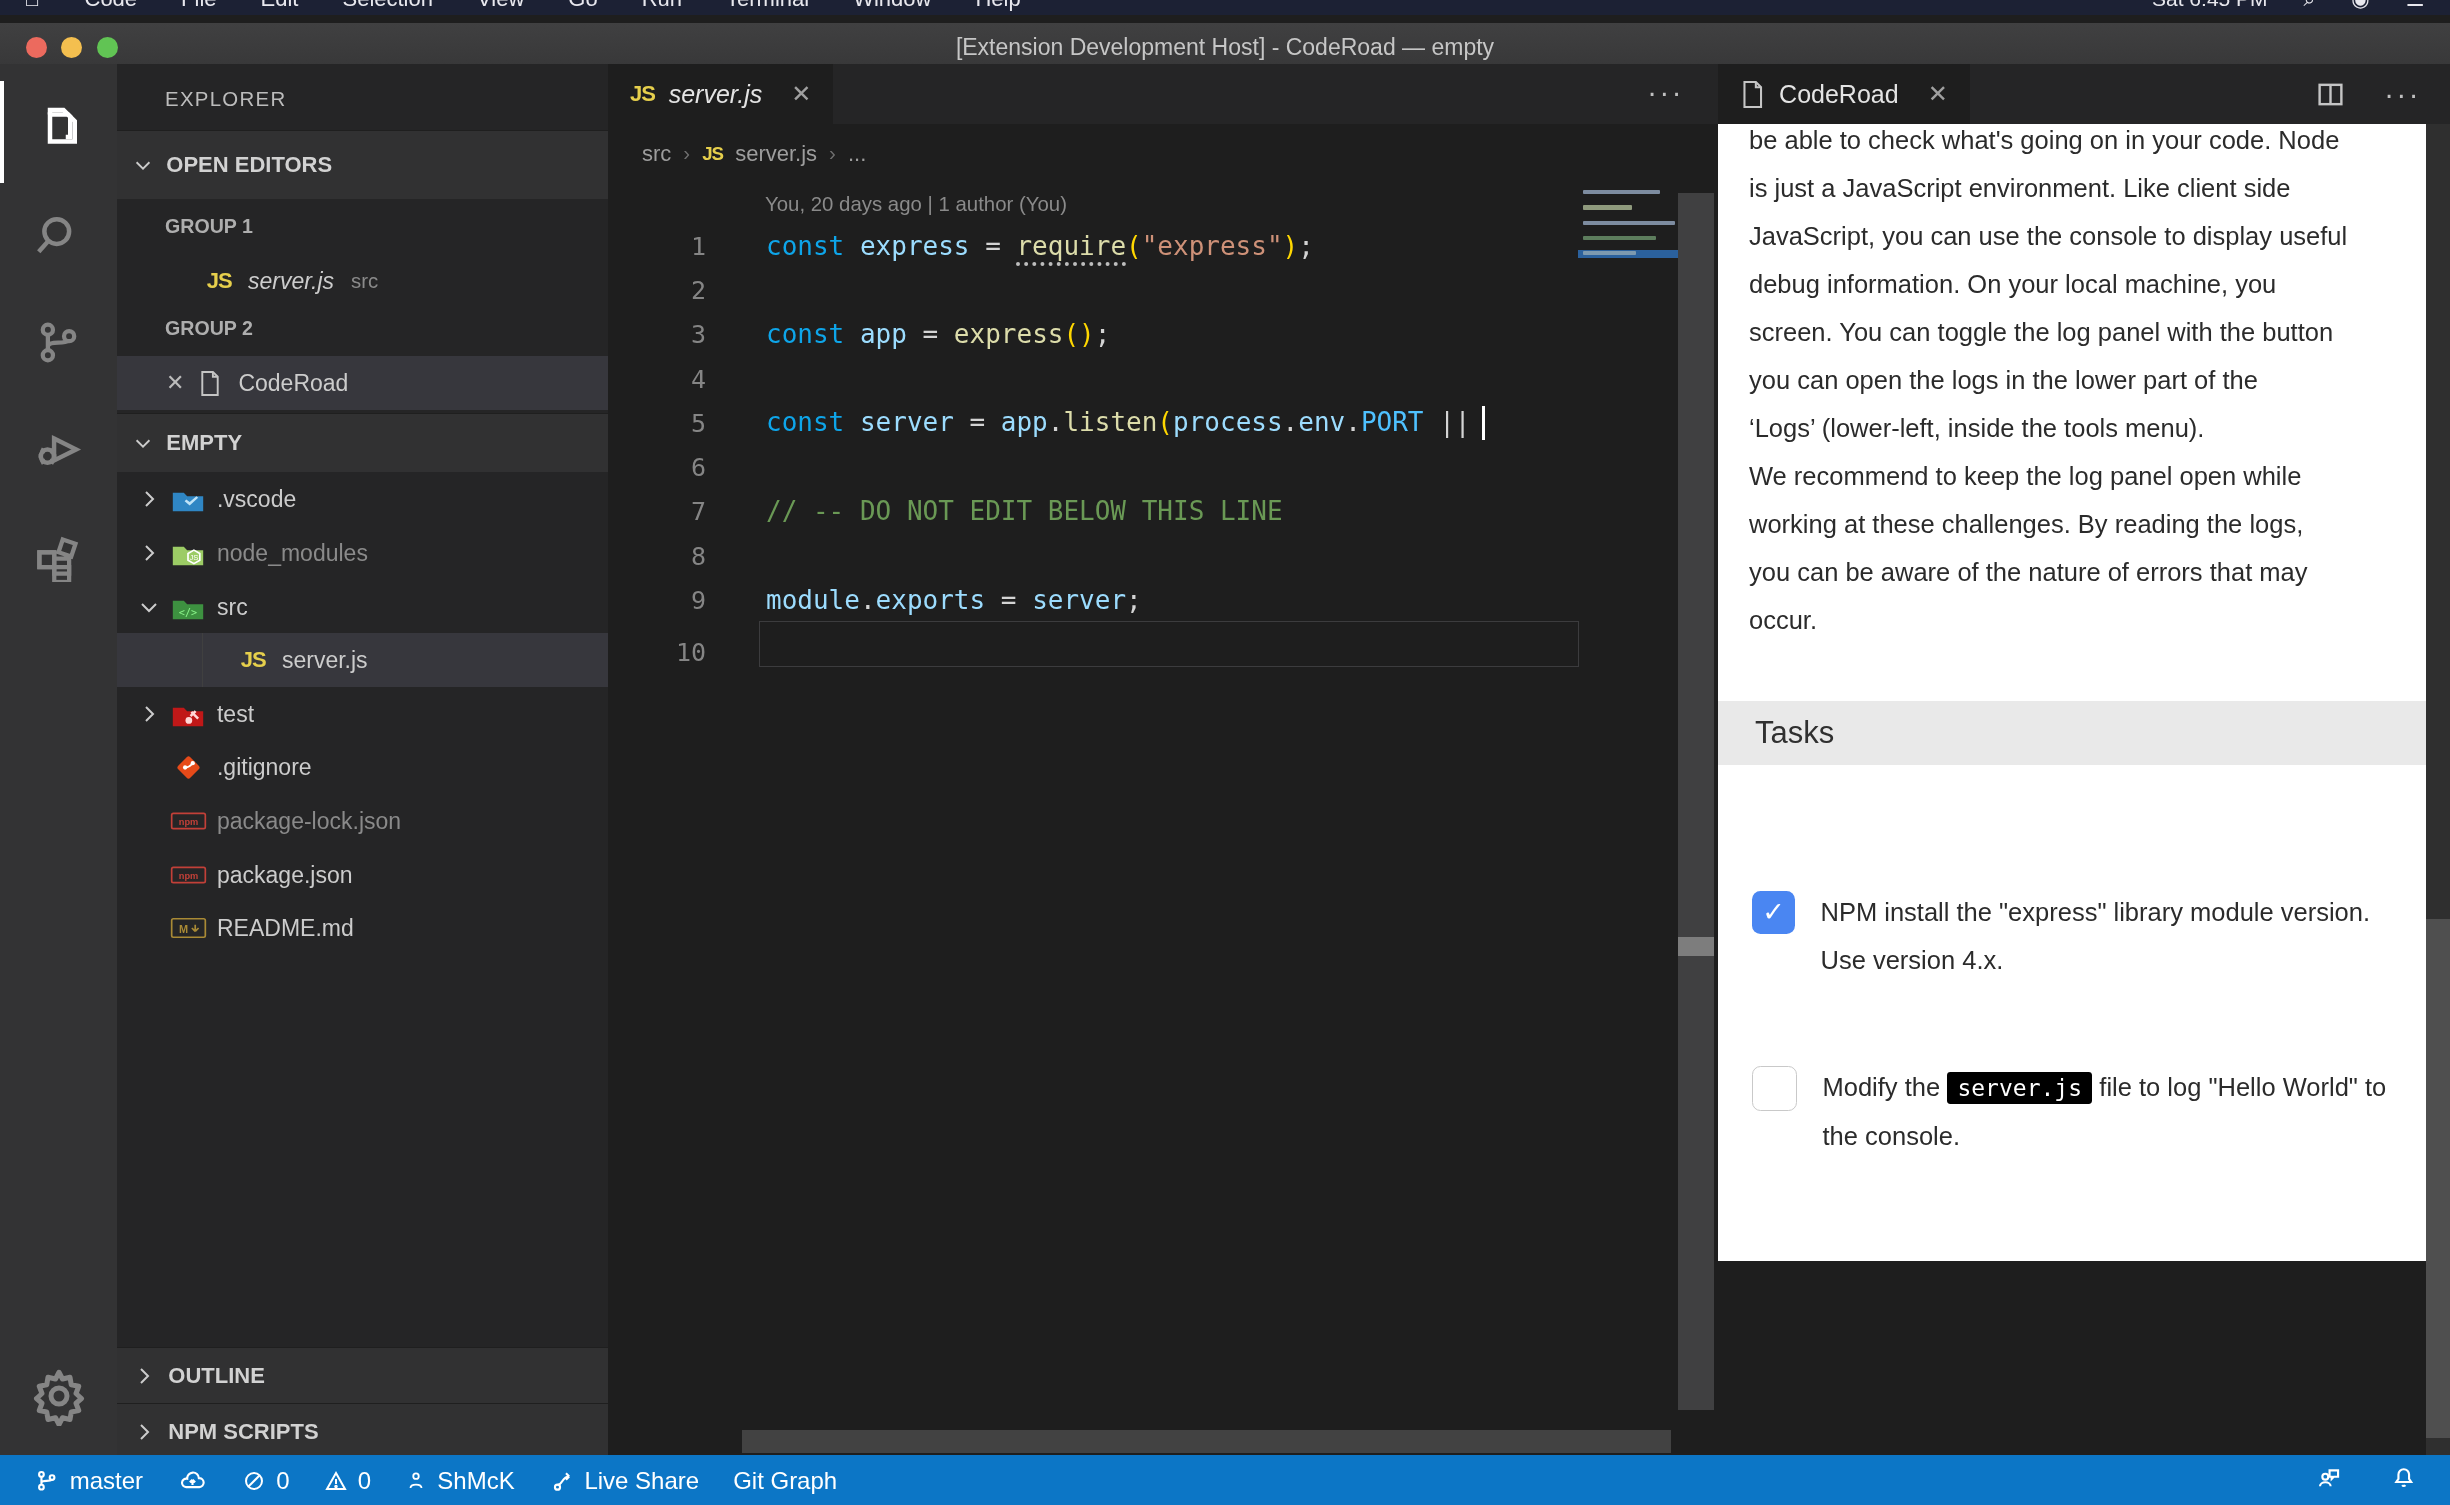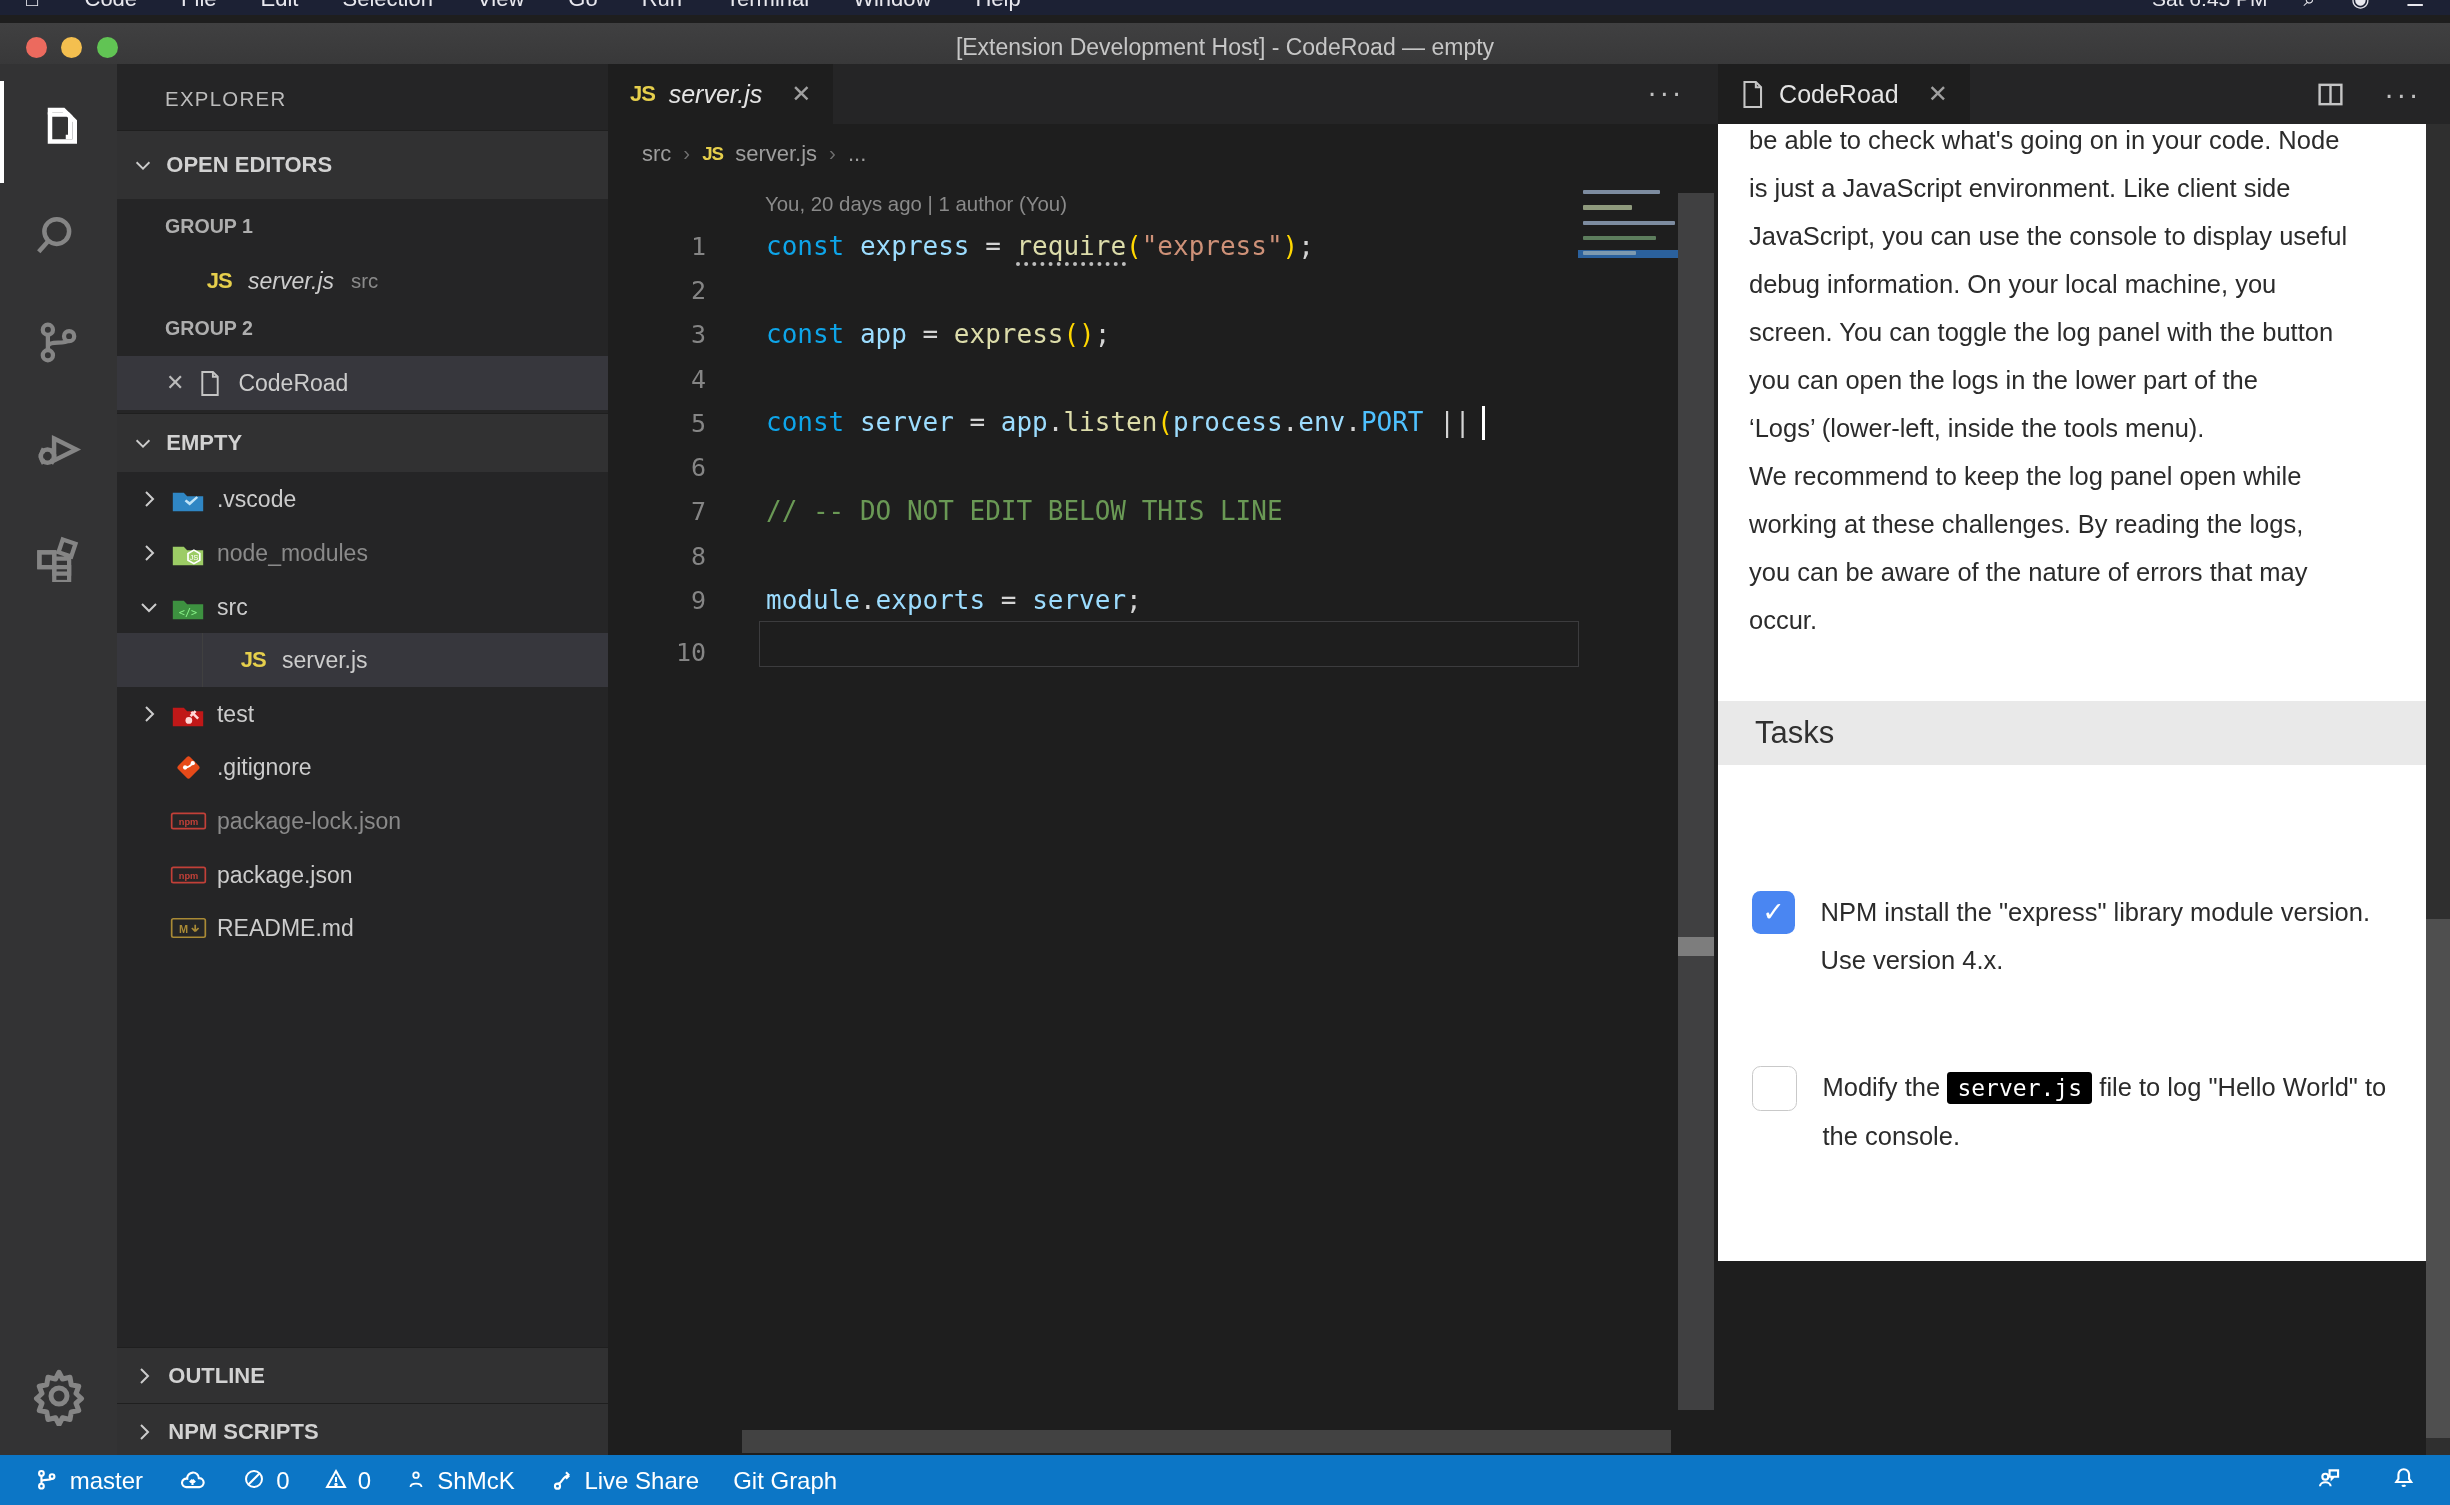--- a/index.html
+++ b/index.html
@@ -86,21 +86,21 @@
         display:flex;align-items:center;justify-content:center;}
   .checkbox.checked{background:#4a86f2;color:#ffffff;font-size:27px;}
   .checkbox.unchecked{background:#ffffff;border:1.7px solid #c9c9c9;}
   .task-text{margin-left:25.5px;color:#2b2b2b;font-size:25.5px;line-height:48px;}
   .code-chip{font-family:"DejaVu Sans Mono",monospace;background:#000000;color:#ffffff;
         font-size:23px;padding:3.4px 10.2px;border-radius:3.4px;}
 
   
   #statusbar{left:0;top:1455px;width:2450px;height:51px;background:#0c76c6;
         display:flex;align-items:center;color:#ffffff;font-size:24px;}
-  .sb-item{display:flex;align-items:flex-start;gap:10.2px;margin-left:34px;}
+  .sb-item{display:flex;align-items:center;gap:10.2px;margin-left:34px;}
   .sb-right{position:absolute;right:34px;display:flex;gap:48px;align-items:center;}
   .sb-item svg, .sb-right svg{stroke:#ffffff;fill:none;stroke-width:2;}
 </style>
 </head>
 <body>
 
 <div id="root">
 
   <div id="menubar" class="abs">
     <div class="mb-inner" id="mb-items">

